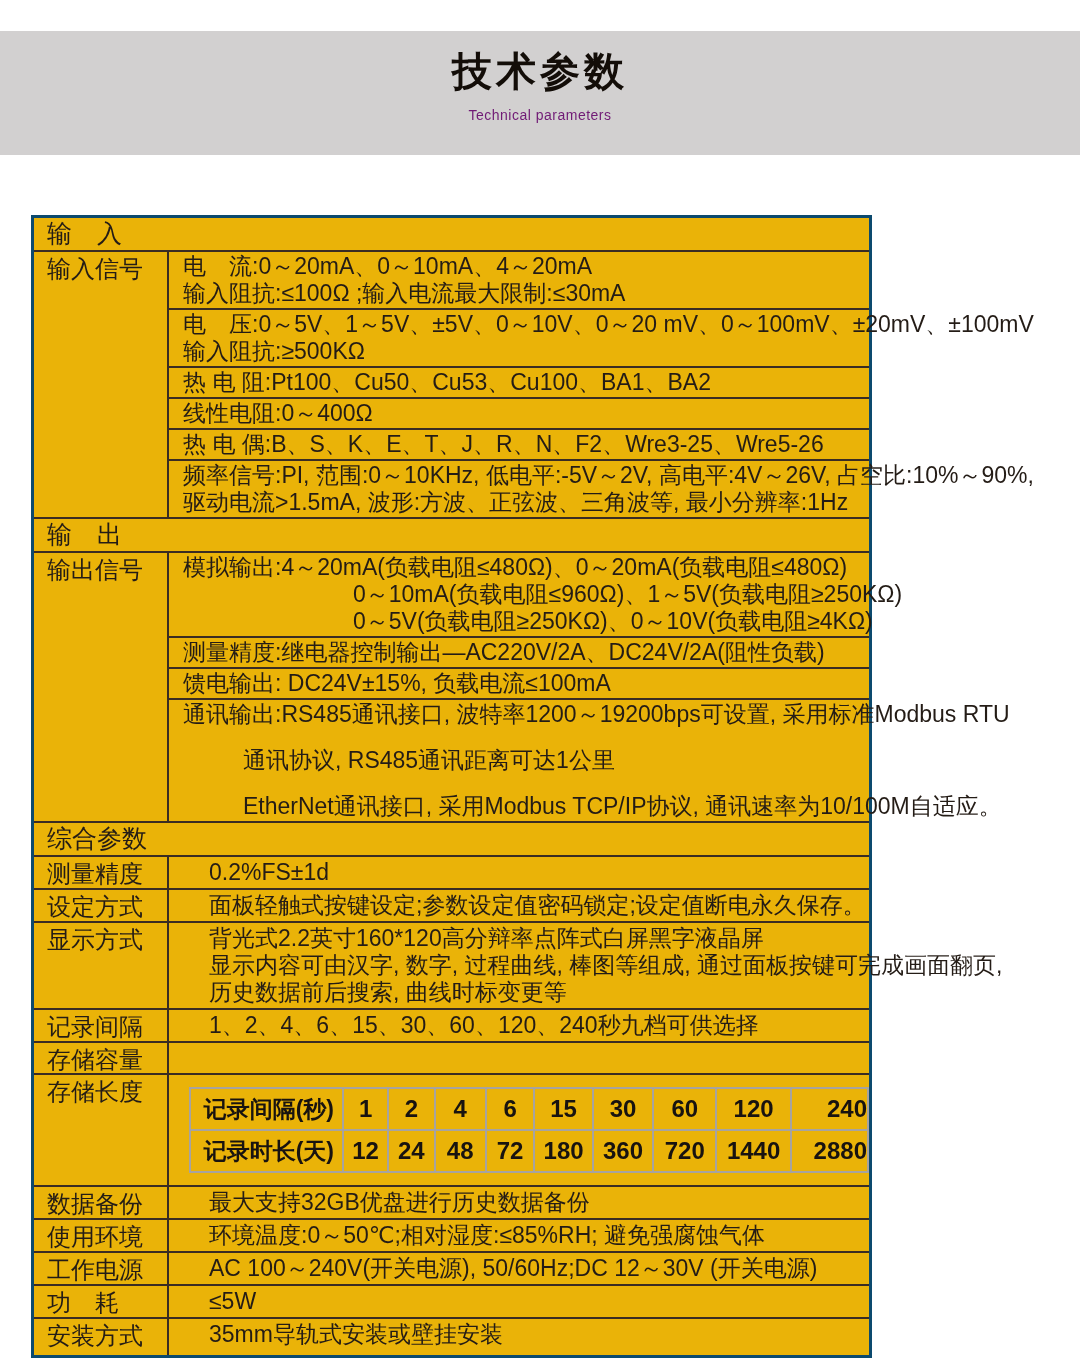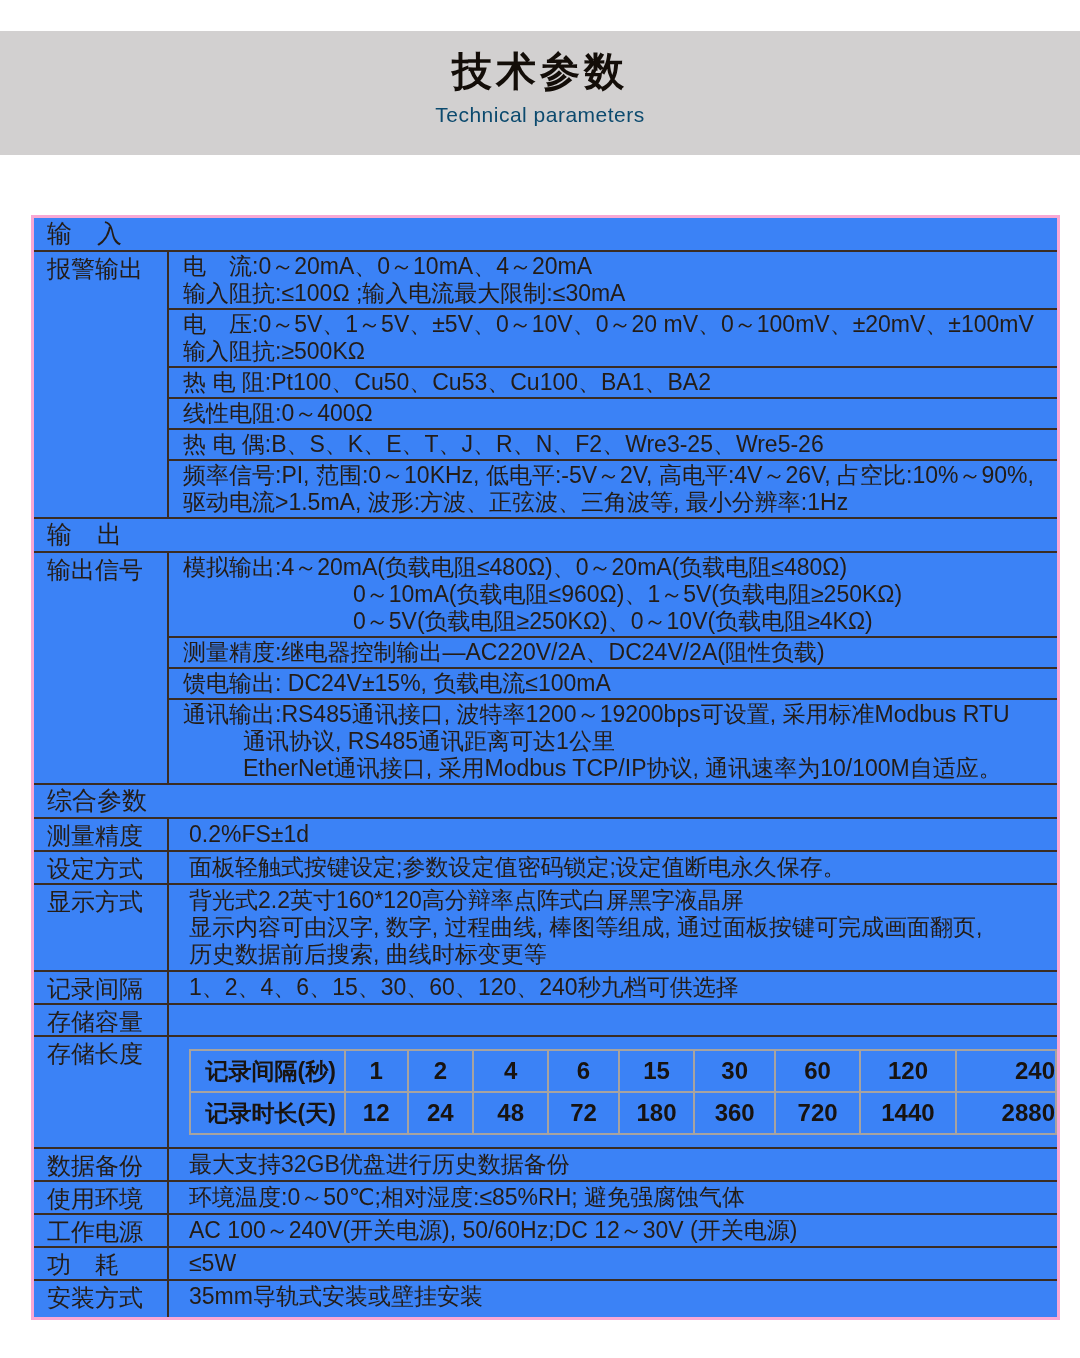--- a/index.html
+++ b/index.html
@@ -5,40 +5,40 @@
   html,body{margin:0;padding:0;}
   body{
     width:1080px;height:1358px;position:relative;background:#ffffff;overflow:hidden;
     font-family:"Liberation Sans","DejaVu Sans",sans-serif;color:#241c16;
   }
   .title-band{
     position:absolute;top:31px;left:0;width:1080px;height:124px;
     background:#d2d0d0;text-align:center;
   }
   .title{padding-top:9px;font-size:40px;font-weight:bold;line-height:62px;letter-spacing:4px;color:#130d08;}
-  .subtitle{font-size:21px;line-height:26px;color:#0c4a6e;letter-spacing:0.5px;}
+  .subtitle{font-size:14px;line-height:26px;color:#701a75;letter-spacing:0.5px;}
 
   .spec-table{
-    position:absolute;left:31px;top:215px;width:1029px;box-sizing:border-box;
-    border:3px solid #f9a8d4;background:#3b82f6;
+    position:absolute;left:31px;top:215px;width:841px;box-sizing:border-box;
+    border:3px solid #0c4a6e;background:#eab308;
   }
   .trow{display:flex;border-top:2px solid #3a2c23;}
   .trow:first-child{border-top:none;}
   .section{display:block;padding:1px 12px 2px 13px;font-size:25px;line-height:29px;}
   .lbl{
     flex:0 0 135px;box-sizing:border-box;border-right:2px solid #3a2c23;
     padding:3px 2px 0 13px;font-size:24px;line-height:27px;white-space:nowrap;
   }
   .val{flex:1;min-width:0;}
   .sub{border-top:2px solid #3a2c23;padding:1px 8px 1px 14px;}
   .sub:first-child{border-top:none;}
-  .cell{padding:2px 6px 2px 20px;}
+  .cell{padding:2px 6px 2px 12px;margin-left:28px;}
   .ln{font-size:23px;line-height:27px;white-space:nowrap;}
   .ind-a{padding-left:170px;}
-  .ind-b{padding-left:60px;}
+  .ind-b{padding-left:60px;margin-top:19px;}
   .pad-last{padding-bottom:7px;}
 
   .inner-wrap{padding:12px 0 12px 20px;}
   table.inner{border-collapse:collapse;border:2px solid #979390;}
   table.inner td{
     border:2px solid #a7a3a0;font-size:24px;font-weight:bold;color:#181310;
     line-height:40px;padding:0;text-align:center;white-space:nowrap;
   }
   table.inner td:nth-child(1){width:134px;text-align:right;padding:0 8px 0 11px;font-size:23px;}
   table.inner td:nth-child(2){width:62px;}
@@ -57,21 +57,21 @@
 <div class="title-band">
   <div class="title">技术参数</div>
   <div class="subtitle">Technical parameters</div>
 </div>
 
 <div class="spec-table">
 
   <div class="trow section">输　入</div>
 
   <div class="trow">
-    <div class="lbl">报警输出</div>
+    <div class="lbl">输入信号</div>
     <div class="val">
       <div class="sub">
         <div class="ln">电　流:0～20mA、0～10mA、4～20mA</div>
         <div class="ln">输入阻抗:≤100Ω ;输入电流最大限制:≤30mA</div>
       </div>
       <div class="sub">
         <div class="ln">电　压:0～5V、1～5V、±5V、0～10V、0～20 mV、0～100mV、±20mV、±100mV</div>
         <div class="ln">输入阻抗:≥500KΩ</div>
       </div>
       <div class="sub">

